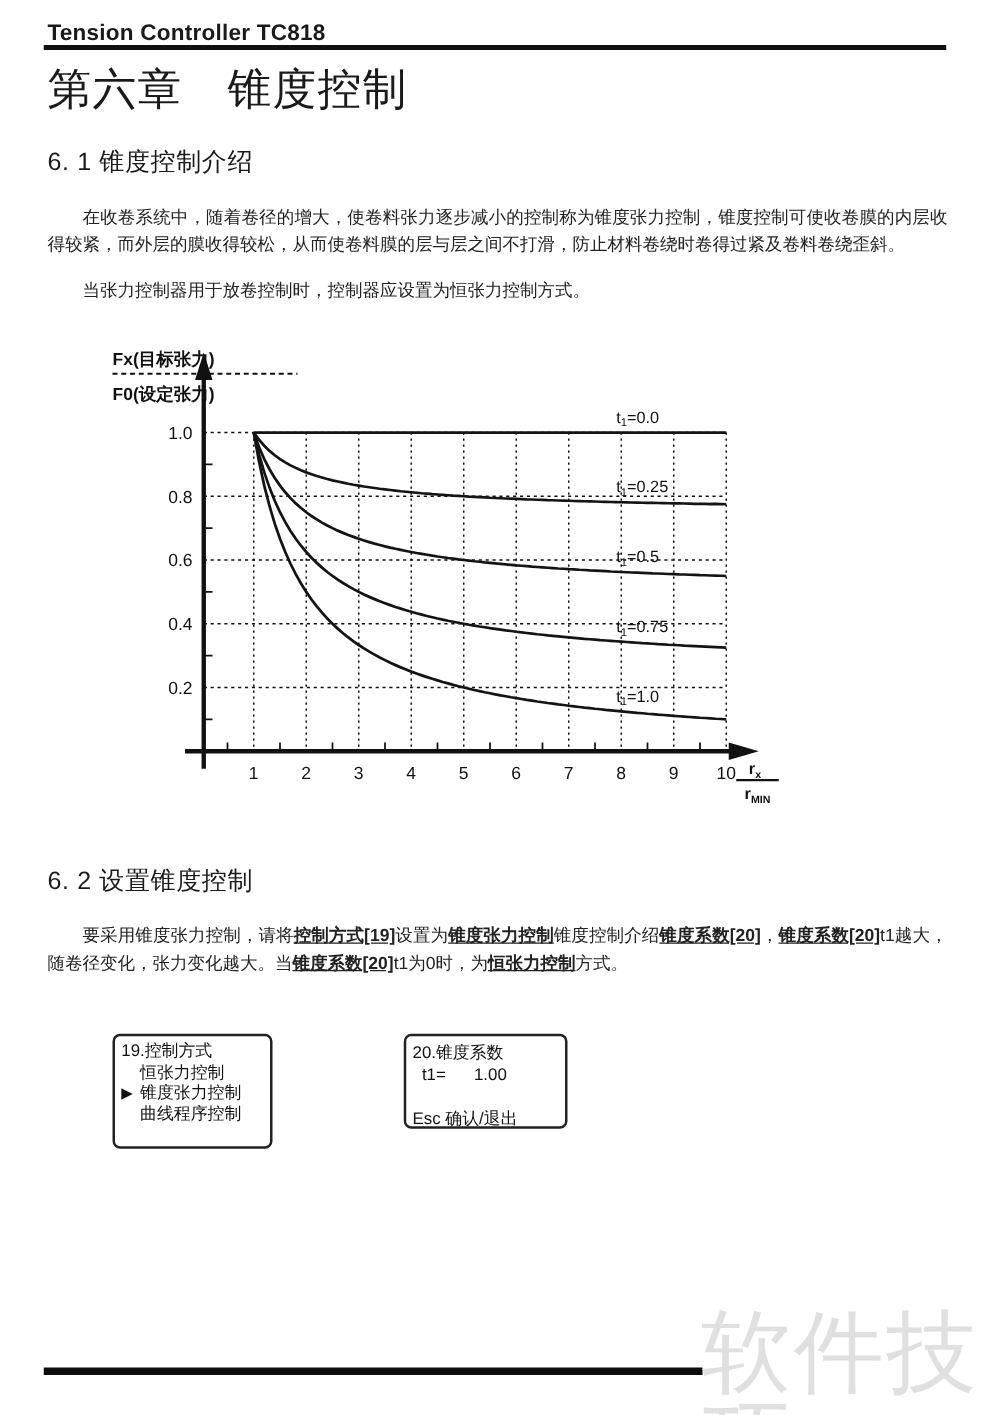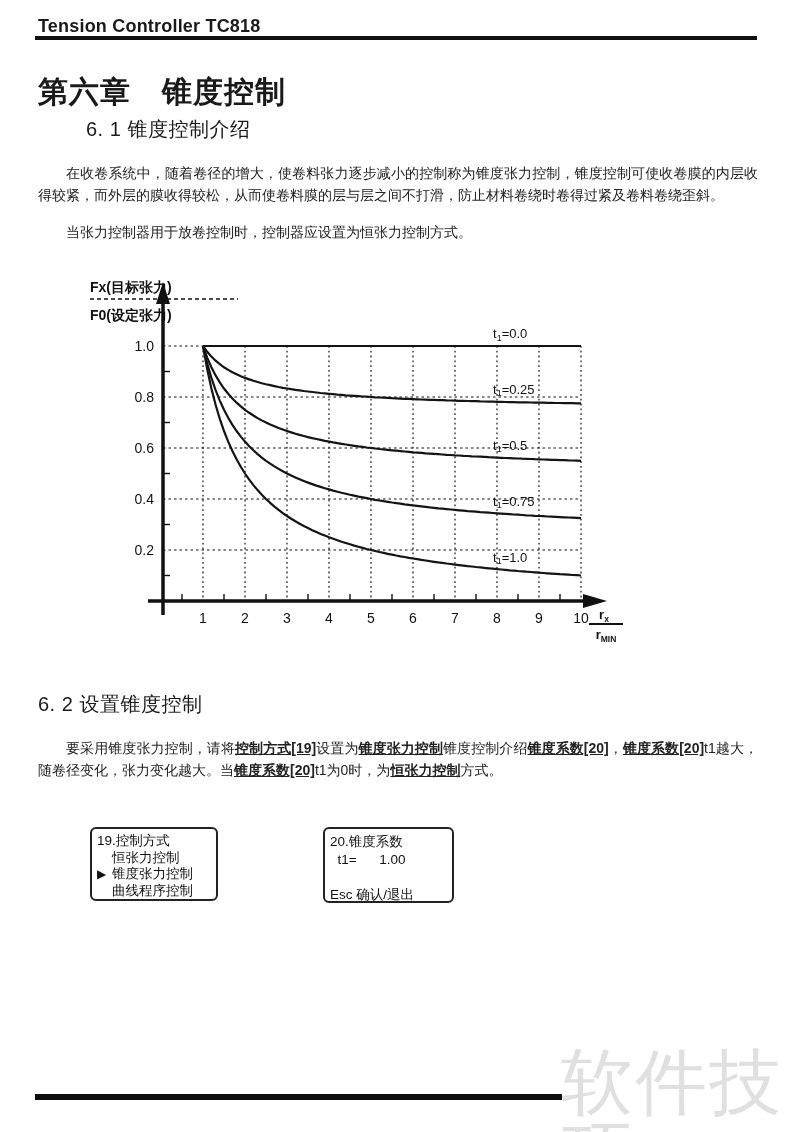--- a/index.html
+++ b/index.html
@@ -1,35 +1,35 @@
 <!DOCTYPE html>
 <html><head>
 <meta charset="utf-8">
 <style>
   html,body{margin:0;padding:0;background:#ffffff;}
   .page{position:relative;width:800px;height:1132px;background:#ffffff;overflow:hidden;
         font-family:"Liberation Sans",sans-serif;color:#1a1a1a;}
   .abs{position:absolute;}
   .hdr-title{left:38px;top:16px;font-size:18px;font-weight:bold;letter-spacing:.2px;}
   .hdr-rule{left:35px;top:36px;width:722px;height:4px;background:#111;}
-  .chapter{left:38px;top:72px;font-size:30px;letter-spacing:1px;font-weight:bold;}
+  .chapter{left:38px;top:48px;font-size:35px;letter-spacing:1px;}
   .s-head{font-size:20px;letter-spacing:.5px;}
-  .s1-head{left:38px;top:116px;margin-left:48px;}
+  .s1-head{left:38px;top:116px;}
   .s2-head{left:38px;top:691px;}
   .para{left:38px;width:720px;font-size:14px;line-height:22px;text-align:justify;
         text-indent:2em;color:#222;}
   .para1{top:162px;}
   .para2{top:221px;}
   .para-s2{top:737px;}
   .emph{font-weight:bold;text-decoration:underline;}
   .chart-wrap{left:55px;top:268px;width:645px;height:395px;}
   svg text{font-family:"Liberation Sans",sans-serif;fill:#111;}
   .panel{border:2px solid #222;border-radius:6px;background:#fff;
          font-size:13.5px;color:#111;}
-  .panel1{left:90px;top:827px;width:128px;height:74px;padding:4px 4px 2px 5px;box-sizing:border-box;}
+  .panel1{left:90px;top:827px;width:128px;height:92px;padding:4px 4px 2px 5px;box-sizing:border-box;}
   .p1row{display:flex;line-height:16.5px;white-space:pre;}
   .p1ptr{display:inline-block;width:15px;font-size:12px;flex:0 0 15px;}
   .panel2{left:323px;top:827px;width:131px;height:76px;padding:4px 4px 2px 5px;box-sizing:border-box;}
   .p2line{white-space:pre;line-height:17.5px;min-height:17.5px;}
   .foot-bar{left:35px;top:1094px;width:527px;height:6px;background:#0d0d0d;}
   .watermark{left:561px;top:1046px;font-size:72px;line-height:1;letter-spacing:2px;
              font-weight:normal;}
 </style>
 </head>
 <body>

